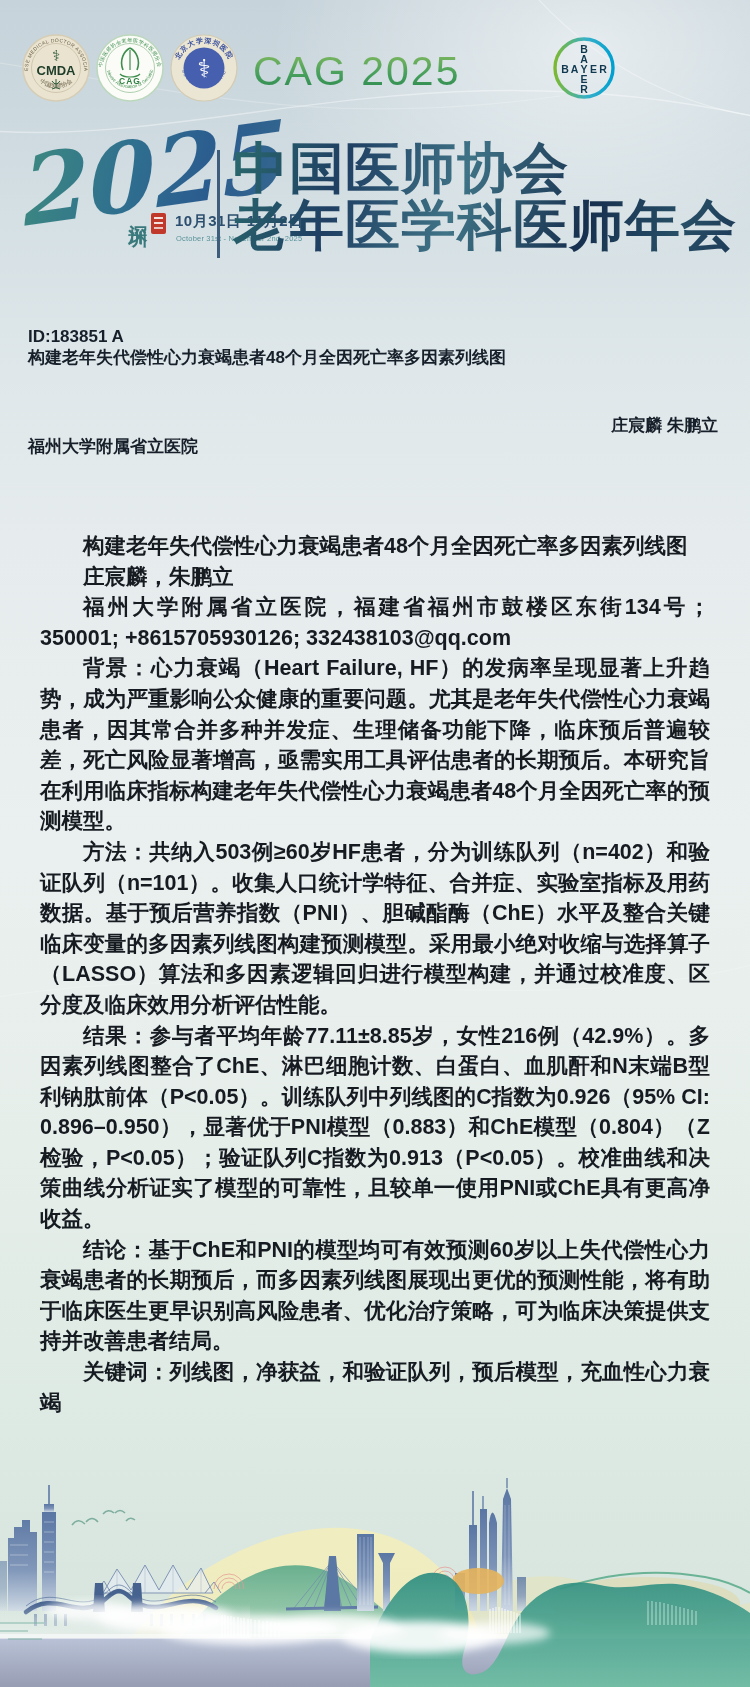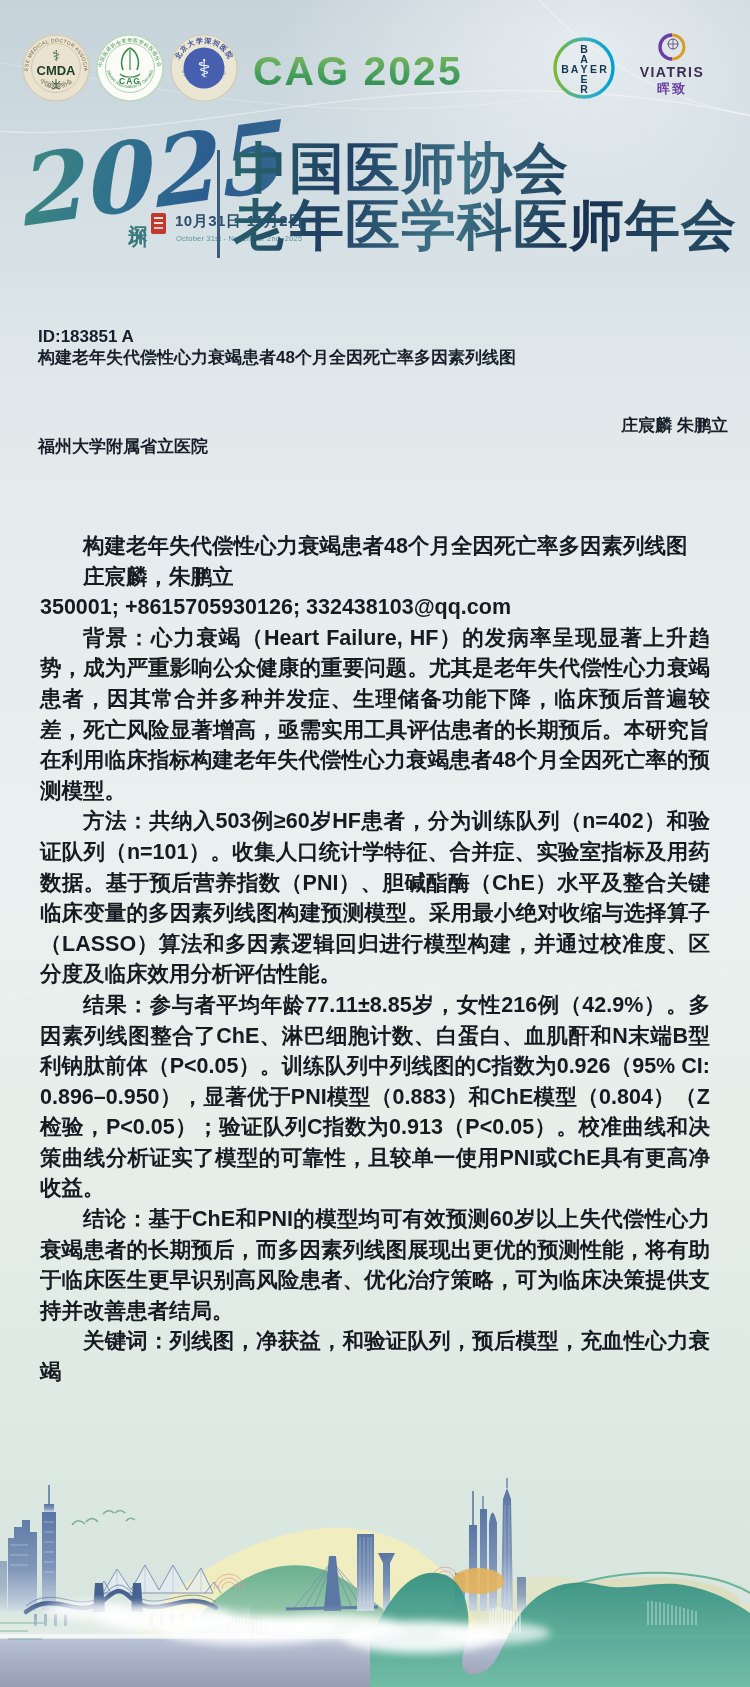--- a/index.html
+++ b/index.html
@@ -15,21 +15,21 @@
   svg text { font-family:"Liberation Sans","DejaVu Sans",sans-serif; }
   .bg-curves{ position:absolute; top:0; left:0; z-index:0; }
 
   
   .logo-row{ position:absolute; top:30px; left:0; width:750px; height:84px; z-index:2; }
   .logo-circ{ position:absolute; top:4px; }
   .logo-cmda{ left:22px; }
   .logo-cag{ left:96px; }
   .logo-hosp{ left:170px; }
   .wordmark{
-    position:absolute; left:253px; top:18px; font-size:41px; font-weight:700; letter-spacing:2px;
+    position:absolute; left:253px; top:18px; font-size:41px; font-weight:400; letter-spacing:2px;
     background:linear-gradient(180deg,#7ab55e 15%,#47a05c 55%,#2e8a50 90%);
     -webkit-background-clip:text; background-clip:text; color:transparent;
   }
   .logo-bayer{ position:absolute; left:552px; top:6px; }
   .viatris{ position:absolute; left:632px; top:2px; width:80px; text-align:center; }
   .viatris-name{ font-size:14px; font-weight:bold; letter-spacing:1.5px; color:#3a2f52; margin-top:2px; }
   .viatris-cn{ font-size:13px; font-weight:bold; color:#6b3fa0; letter-spacing:2px; }
 
   
   .banner{ position:absolute; top:118px; left:0; width:750px; height:160px; z-index:2; }
@@ -48,21 +48,21 @@
   .seal::before{ content:""; position:absolute; left:3px; top:4px; width:9px; height:2px; background:rgba(255,255,255,.85); box-shadow:0 5px 0 rgba(255,255,255,.85), 0 10px 0 rgba(255,255,255,.7); }
   .date-cn{ position:absolute; left:175px; top:94px; font-size:15px; font-weight:800; color:#2c4e6e; letter-spacing:.5px; }
   .date-en{ position:absolute; left:176px; top:116px; font-size:7.5px; color:#58939a; letter-spacing:.2px; }
   .vdiv{ position:absolute; left:217px; top:32px; width:3px; height:108px; background:#3e5d7d; }
   .main-title{ position:absolute; left:233px; top:22px; line-height:57px; font-size:55px; font-weight:900; letter-spacing:1px;
     background:linear-gradient(108deg,#2a6a6e 0%,#1f3f63 22%,#3f7386 45%,#17304f 70%,#274f66 88%,#1d3a57 100%);
     -webkit-background-clip:text; background-clip:text; color:transparent;
   }
 
   
-  .meta{ position:absolute; left:38px; top:326px; width:690px; z-index:2;
+  .meta{ position:absolute; left:28px; top:326px; width:690px; z-index:2;
     font-size:17px; font-weight:bold; line-height:21px; color:#17202a; }
   .meta .gap{ margin-top:47px;text-align:right; }
 
   
   .abstract{ position:absolute; left:40px; top:531px; width:670px; z-index:2;
     font-size:21.5px; line-height:30.6px; font-weight:600; color:#161b22; text-align:justify; }
   .abstract p{ text-indent:2em; margin:0; }
   .spread{ text-align-last:justify; }
 
   
@@ -145,30 +145,20 @@
         <text x="32" y="37">Y</text>
         <text x="32" y="47">E</text>
         <text x="32" y="57">R</text>
         <text x="13" y="37">B</text>
         <text x="22.5" y="37">A</text>
         <text x="41.5" y="37">E</text>
         <text x="51" y="37">R</text>
       </g>
     </svg>
 
-    <div class="viatris">
-      <svg width="30" height="30" viewBox="0 0 30 30" style="display:block;margin:0 auto;">
-        <path d="M15,3 A12,12 0 0 1 27,15 A12,12 0 0 1 15,27" fill="none" stroke="#d89c2a" stroke-width="3"></path>
-        <path d="M15,27 A12,12 0 0 1 3,15 A12,12 0 0 1 15,3" fill="none" stroke="#6b3fa0" stroke-width="3.4"></path>
-        <circle cx="16" cy="12" r="5" fill="none" stroke="#5a4a7a" stroke-width="1"></circle>
-        <path d="M11,12 h10 M16,7 v10" stroke="#5a4a7a" stroke-width=".8"></path>
-      </svg>
-      <div class="viatris-name">VIATRIS</div>
-      <div class="viatris-cn">晖致</div>
-    </div>
   </div>
 
   <div class="banner">
     <div class="year">2025</div>
     <div class="city">深圳</div>
     <div class="seal"></div>
     <div class="date-cn">10月31日-11月2日</div>
     <div class="date-en">October 31st - November 2nd, 2025</div>
     <div class="vdiv"></div>
     <div class="main-title">
@@ -180,20 +170,21 @@
   <div class="meta">
     <div>ID:183851 A</div>
     <div>构建老年失代偿性心力衰竭患者48个月全因死亡率多因素列线图</div>
     <div class="gap">庄宸麟 朱鹏立</div>
     <div>福州大学附属省立医院</div>
   </div>
 
   <div class="abstract">
     <p>构建老年失代偿性心力衰竭患者48个月全因死亡率多因素列线图</p>
     <p>庄宸麟，朱鹏立</p>
+    <p class="spread">福州大学附属省立医院，福建省福州市鼓楼区东街134号；</p>
     <p style="text-indent:0;">350001; +8615705930126; 332438103@qq.com</p>
     <p>背景：心力衰竭（Heart Failure, HF）的发病率呈现显著上升趋势，成为严重影响公众健康的重要问题。尤其是老年失代偿性心力衰竭患者，因其常合并多种并发症、生理储备功能下降，临床预后普遍较差，死亡风险显著增高，亟需实用工具评估患者的长期预后。本研究旨在利用临床指标构建老年失代偿性心力衰竭患者48个月全因死亡率的预测模型。</p>
     <p>方法：共纳入503例≥60岁HF患者，分为训练队列（n=402）和验证队列（n=101）。收集人口统计学特征、合并症、实验室指标及用药数据。基于预后营养指数（PNI）、胆碱酯酶（ChE）水平及整合关键临床变量的多因素列线图构建预测模型。采用最小绝对收缩与选择算子（LASSO）算法和多因素逻辑回归进行模型构建，并通过校准度、区分度及临床效用分析评估性能。</p>
     <p>结果：参与者平均年龄77.11±8.85岁，女性216例（42.9%）。多因素列线图整合了ChE、淋巴细胞计数、白蛋白、血肌酐和N末端B型利钠肽前体（P&lt;0.05）。训练队列中列线图的C指数为0.926（95% CI: 0.896–0.950），显著优于PNI模型（0.883）和ChE模型（0.804）（Z检验，P&lt;0.05）；验证队列C指数为0.913（P&lt;0.05）。校准曲线和决策曲线分析证实了模型的可靠性，且较单一使用PNI或ChE具有更高净收益。</p>
     <p>结论：基于ChE和PNI的模型均可有效预测60岁以上失代偿性心力衰竭患者的长期预后，而多因素列线图展现出更优的预测性能，将有助于临床医生更早识别高风险患者、优化治疗策略，可为临床决策提供支持并改善患者结局。</p>
     <p>关键词：列线图，净获益，和验证队列，预后模型，充血性心力衰竭</p>
   </div>
 
   <svg class="skyline" width="750" height="312" viewBox="0 0 750 312">
     <defs>

